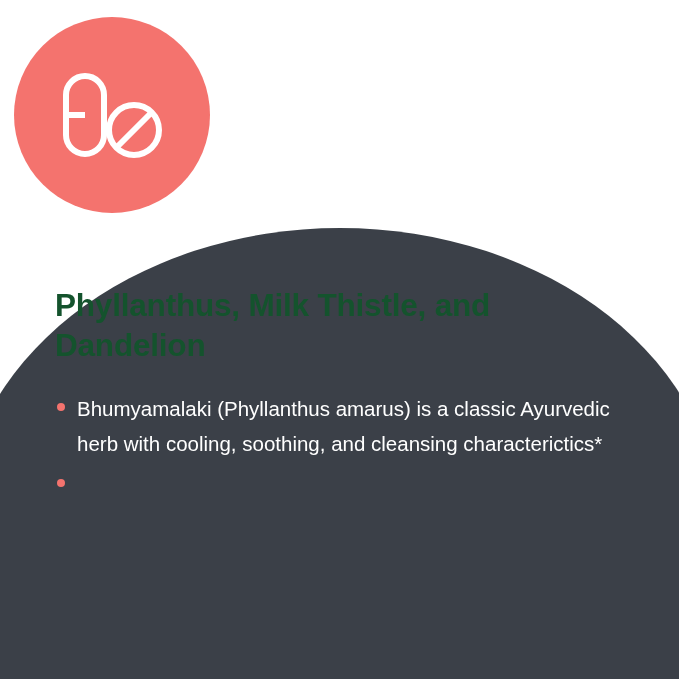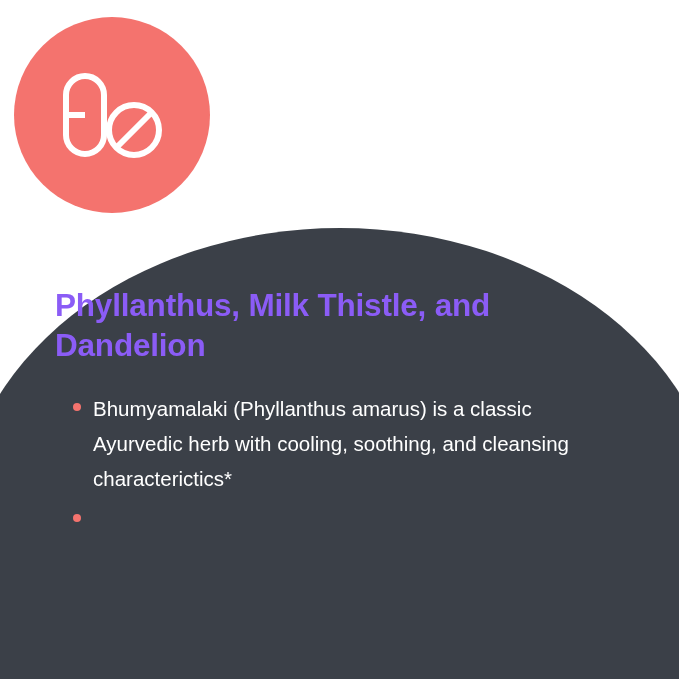--- a/index.html
+++ b/index.html
@@ -51,31 +51,31 @@
   }
 
   
   .content {
     position: absolute;
     left: 55px;
     top: 285px;
     width: 585px;
   }
   .title {
-    color: #8b5cf6;
+    color: #14532d;
     font-size: 31.5px;
     font-weight: bold;
     line-height: 1.28;
     letter-spacing: -0.2px;
     margin: 0 0 25px 0;
     max-width: 490px;
   }
   .bullets {
     list-style: none;
-    margin: 16px;
+    margin: 0;
     padding: 0;
   }
   .bullet {
     position: relative;
     color: #ffffff;
     font-size: 20.5px;
     line-height: 1.72;
     padding-left: 22px;
     margin-bottom: 6px;
     max-width: 560px;

